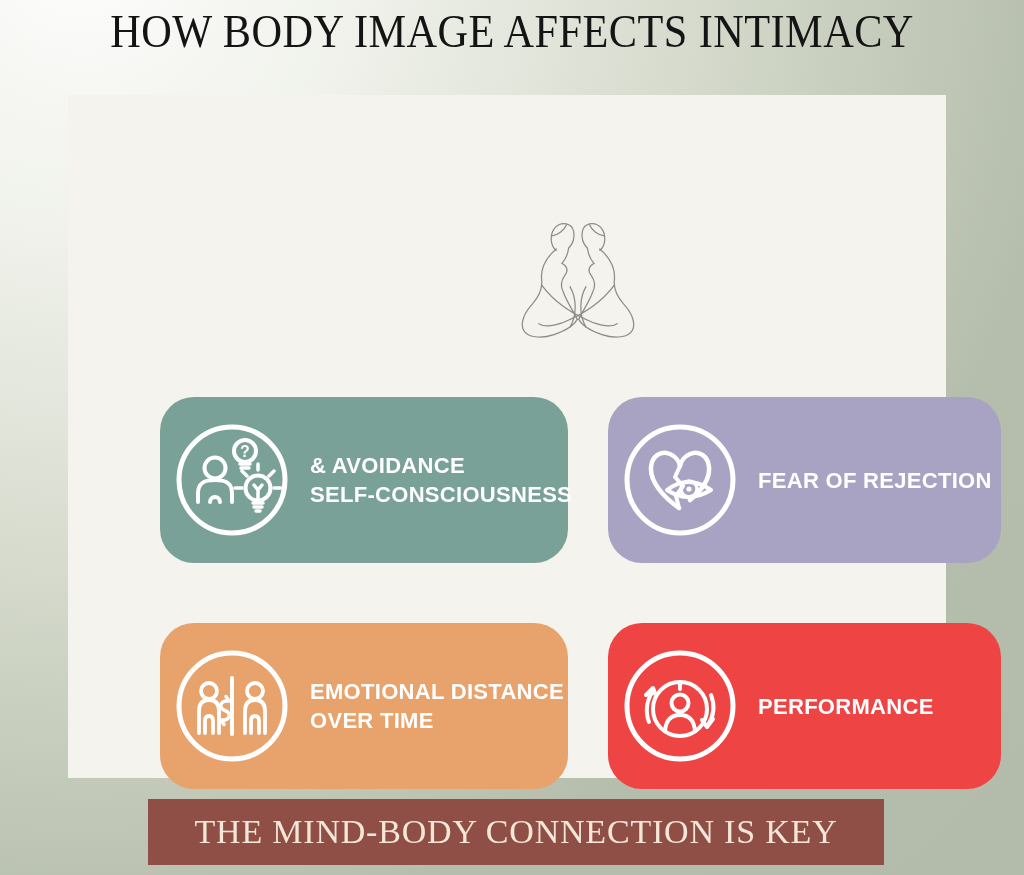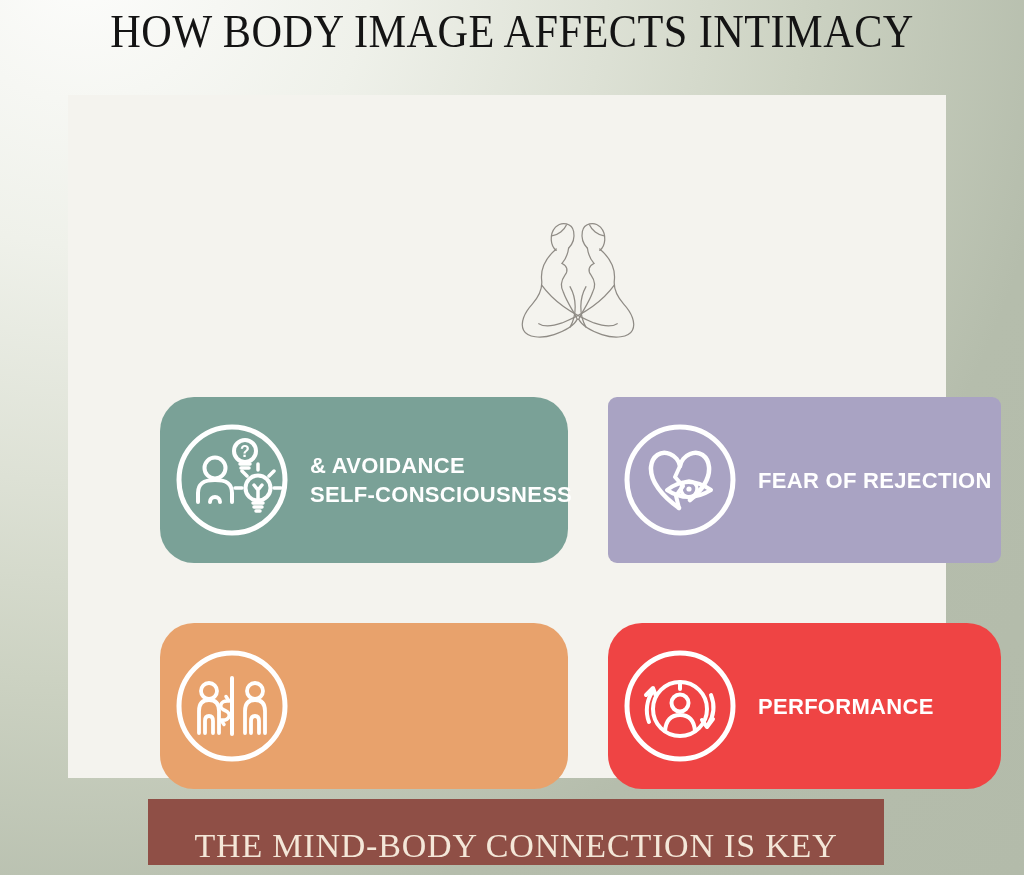--- a/index.html
+++ b/index.html
@@ -29,21 +29,21 @@
     margin-left:22px; font-weight:700; font-size:22px; line-height:29px;
     letter-spacing:0.3px;
   }
   .card .card-label span { display:block; white-space:nowrap; }
   .card-1 { left:92px;  top:302px; width:408px; }
   .card-2 { left:540px; top:302px; width:393px; }
   .card-3 { left:92px;  top:528px; width:408px; }
   .card-4 { left:540px; top:528px; width:393px; }
   .footer-banner {
     position:absolute; left:148px; top:799px; width:736px; height:66px;
-    display:flex; align-items:flex-end; justify-content:center;
+    display:flex; align-items:center; justify-content:center;
     font-family:"Liberation Serif", serif; font-size:34px;
     letter-spacing:0.8px; white-space:nowrap;
   }
 </style>
 </head>
 <body>
 
 <h1 class="page-title">HOW BODY IMAGE AFFECTS INTIMACY</h1>
 
 <div class="panel" style="background-color: rgb(244, 243, 238);">
@@ -77,21 +77,21 @@
         <path stroke-width="3.5" d="M 77 79 H 87 M 78 83 H 86 M 80 87 H 84"></path>
         <path stroke-width="3.5" d="M 82 46 V 40 M 71 52 L 66 47 M 93 52 L 98 47 M 66 64 H 59 M 98 64 H 105"></path>
       </svg>
     </div>
     <div class="card-label">
       <span>&amp; AVOIDANCE</span>
       <span>SELF-CONSCIOUSNESS</span>
     </div>
   </div>
 
-  <div class="card card-2" style="background-color: rgb(169, 163, 195); border-radius: 9px;">
+  <div class="card card-2" style="background-color: rgb(169, 163, 195);">
     <div class="icon-wrap">
       <svg width="112" height="112" viewBox="0 0 112 112" fill="none" stroke="#ffffff" stroke-linecap="round" stroke-linejoin="round">
         <circle cx="56" cy="56" r="53" stroke-width="5"></circle>
         <path stroke-width="4.5" d="M 55 84 C 38 72 26 57 27 43 C 28 32 37 26 46 30 C 51 32 55 37 56 42 C 57 37 61 32 66 30 C 75 26 84 32 85 43 C 86 54 78 66 66 76"></path>
         <path stroke-width="4" d="M 56 42 L 51 53 L 59 62 L 52 72 L 55 84"></path>
         <path stroke-width="4" d="M 43 66 Q 64 50 87 66 Q 64 80 43 66"></path>
         <circle cx="65" cy="65" r="8" stroke-width="3.5"></circle>
         <circle cx="65" cy="65" r="2.6" fill="#ffffff" stroke="none"></circle>
       </svg>
     </div>
@@ -107,20 +107,24 @@
         <path stroke-width="4" d="M 56 28 V 84"></path>
         <circle cx="33" cy="41" r="8" stroke-width="3.8"></circle>
         <path stroke-width="3.8" d="M 23 83 V 61 C 23 53 27 50 33 50 C 39 50 43 53 43 61 V 83"></path>
         <path stroke-width="3.8" d="M 29 83 V 71 C 29 67.5 30.5 66 33 66 C 35.5 66 37 67.5 37 71 V 83"></path>
         <circle cx="79" cy="41" r="8" stroke-width="3.8"></circle>
         <path stroke-width="3.8" d="M 69 83 V 61 C 69 53 73 50 79 50 C 85 50 89 53 89 61 V 83"></path>
         <path stroke-width="3.8" d="M 75 83 V 71 C 75 67.5 76.5 66 79 66 C 81.5 66 83 67.5 83 71 V 83"></path>
         <path stroke-width="3.5" d="M 53 51 C 44 50 42 58 49 60.5 C 56 63 54 71 45 70 M 53 51 L 50 46.5 M 45 70 L 48 74.5"></path>
       </svg>
     </div>
+    <div class="card-label">
+      <span>EMOTIONAL DISTANCE</span>
+      <span>OVER TIME</span>
+    </div>
   </div>
 
   <div class="card card-4" style="background-color: #ef4444;">
     <div class="icon-wrap">
       <svg width="112" height="112" viewBox="0 0 112 112" fill="none" stroke="#ffffff" stroke-linecap="round" stroke-linejoin="round">
         <circle cx="56" cy="56" r="53" stroke-width="5"></circle>
         <circle cx="56" cy="59" r="27" stroke-width="4"></circle>
         <path stroke-width="4" d="M 56 32 V 39"></path>
         <circle cx="56" cy="53" r="8.5" stroke-width="4"></circle>
         <path stroke-width="4" d="M 41 81 C 42 69 48 65 56 65 C 64 65 70 69 71 81"></path>

